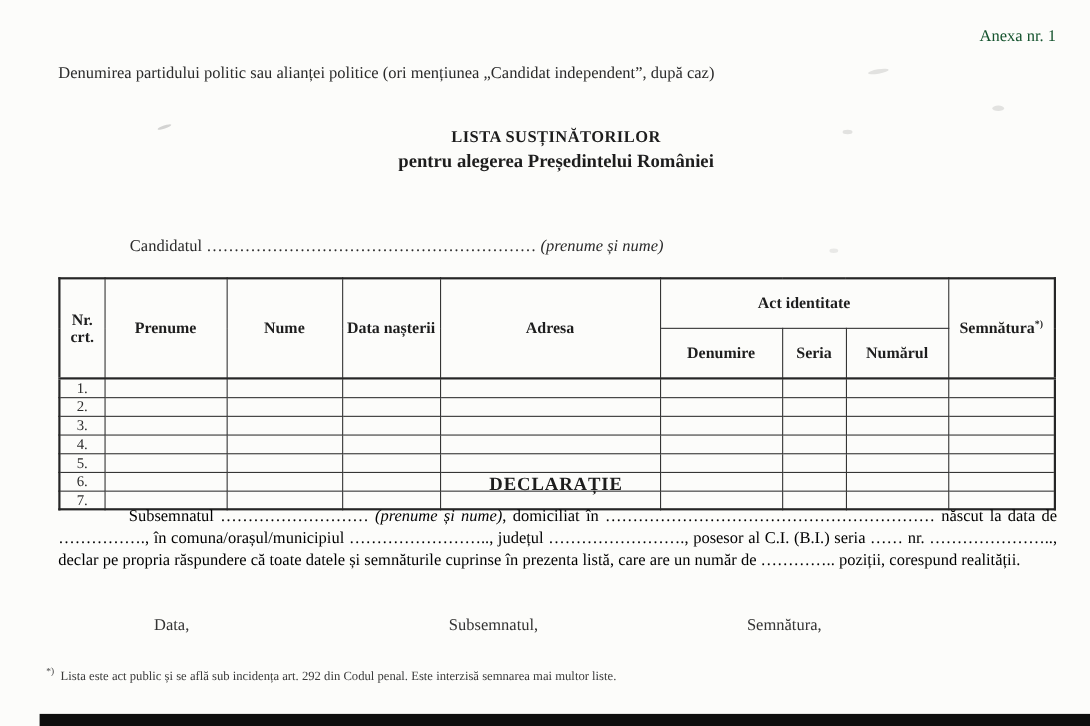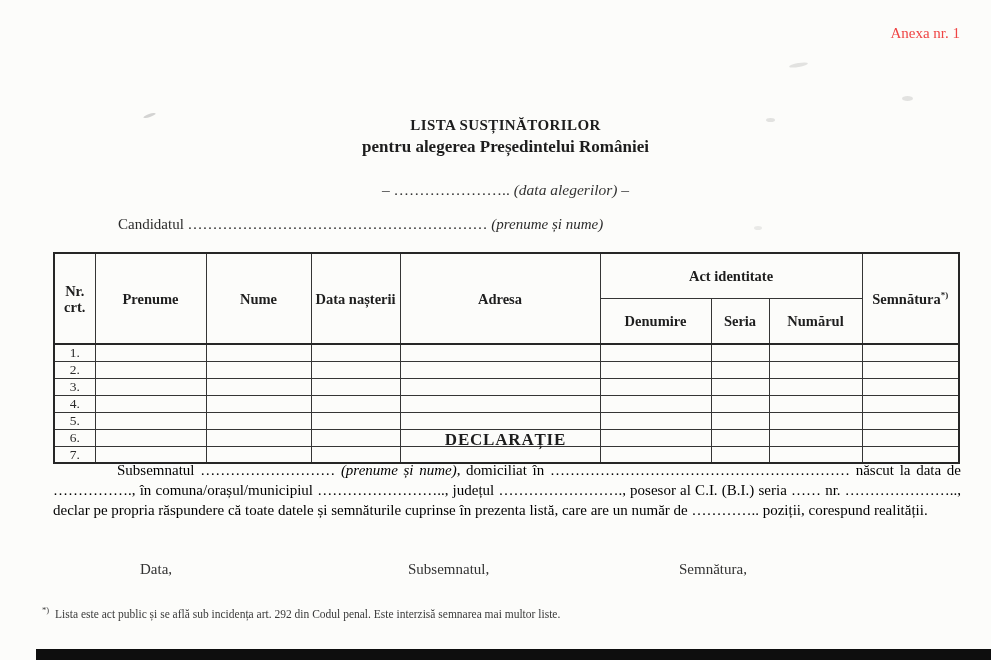--- a/index.html
+++ b/index.html
@@ -12,21 +12,21 @@
     background: #fcfcfa;
     font-family: "Liberation Serif", "DejaVu Serif", serif;
     color: #242424;
     overflow: hidden;
   }
   .annex {
     position: absolute;
     top: 25px;
     right: 31px;
     font-size: 15px;
-    color: #ef4444;
+    color: #14532d;
   }
   .intro {
     position: absolute;
     top: 57px;
     left: 53px;
     width: 760px;
     font-size: 15px;
     line-height: 20px;
     color: #2b2b2b;
   }
@@ -174,30 +174,28 @@
   .speck.s5 { left: 754px; top: 226px; width: 8px;  height: 4px; background: rgba(70,70,70,0.10); }
 </style>
 </head>
 <body>
 
 <div class="page">
 
   <div class="annex">Anexa nr. 1</div>
 
   <div class="intro">
+    <div>Denumirea partidului politic sau alianței politice (ori mențiunea „Candidat independent”, după caz)</div>
   </div>
 
   <div class="title-block">
     <div class="title1">LISTA SUSȚINĂTORILOR</div>
     <div class="title2">pentru alegerea Președintelui României</div>
   </div>
 
-  <div class="date-line">
-    <span>– ………………….. </span><span class="it">(data alegerilor)</span><span> –</span>
-  </div>
 
   <div class="candidate-line">
     <span>Candidatul </span><span>…………………………………………………… </span><span class="it">(prenume și nume)</span>
   </div>
 
   <table class="supporters">
     <colgroup>
       <col style="width:41px">
         <col style="width:111px">
         <col style="width:105px">

